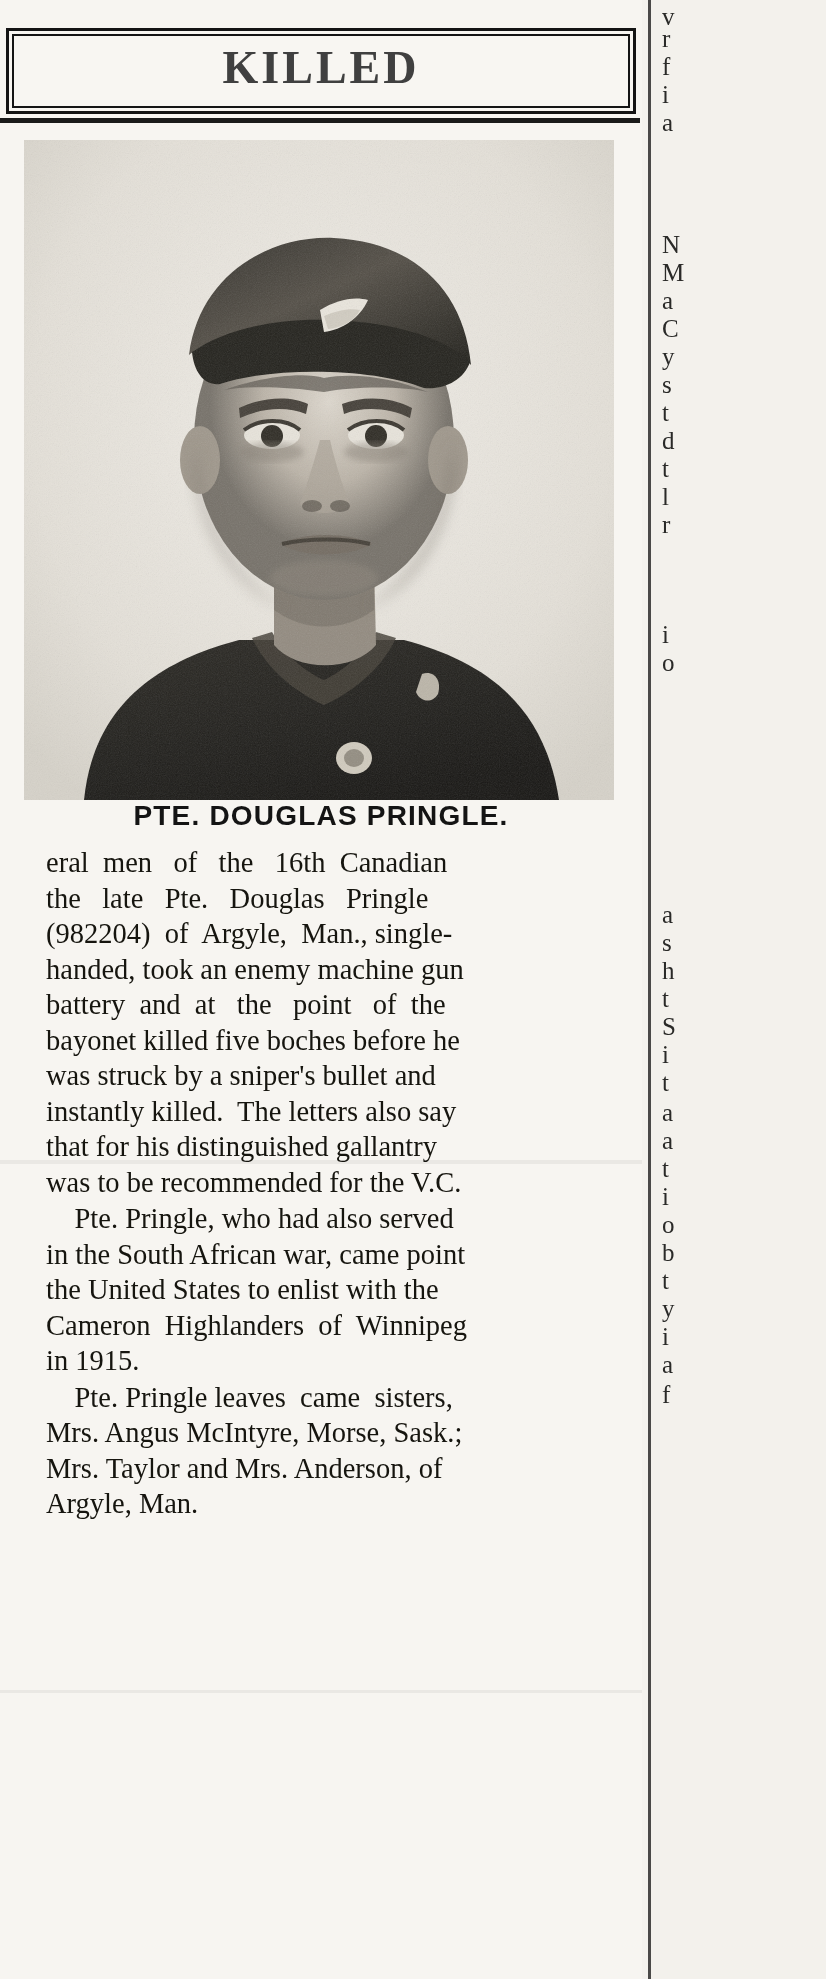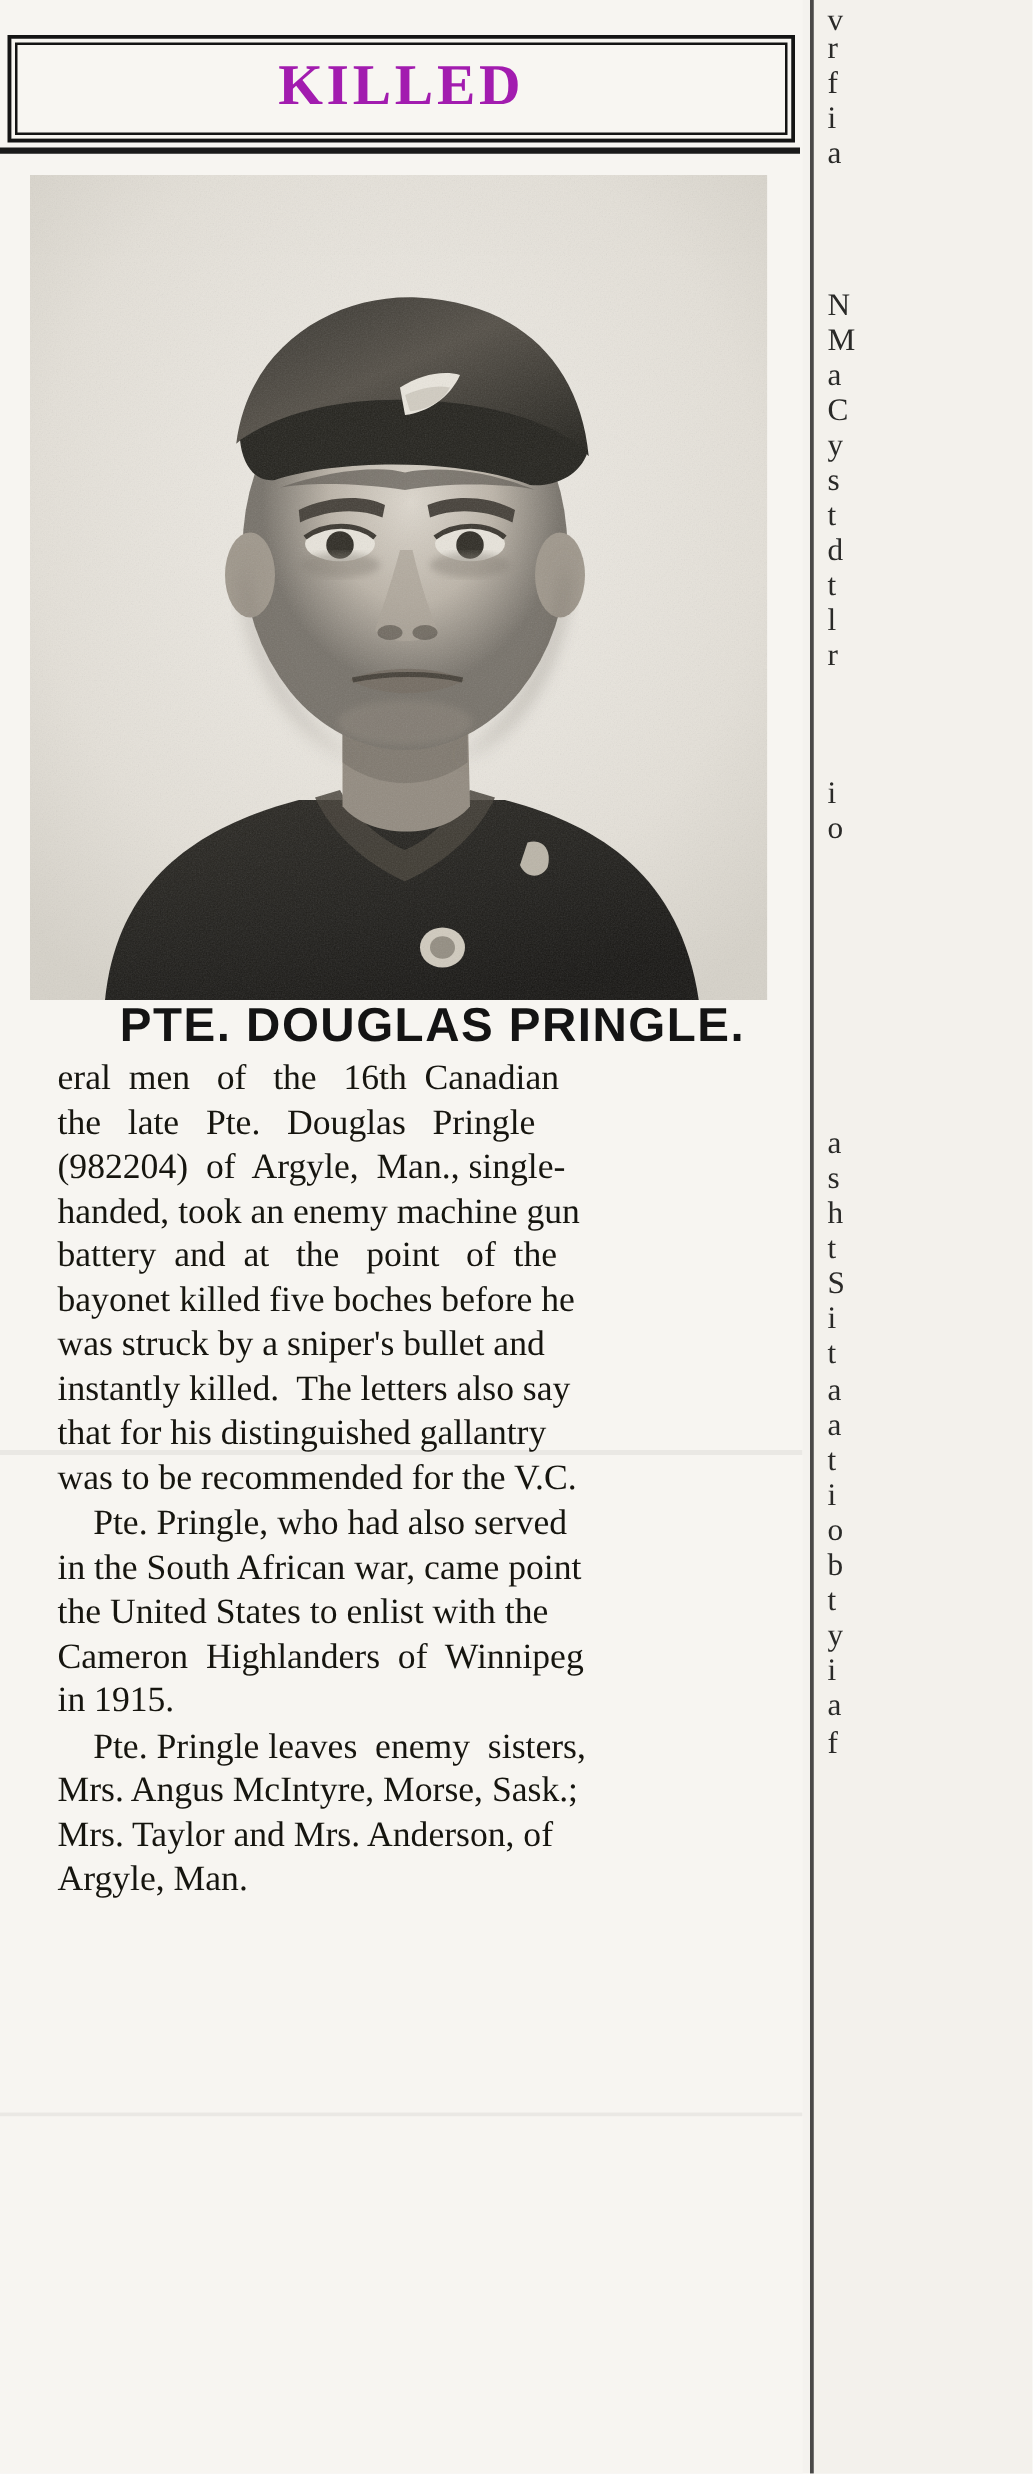--- a/index.html
+++ b/index.html
@@ -84,21 +84,21 @@
   .headline-text {
     position: absolute;
     left: 0;
     right: 0;
     top: 10px;
     text-align: center;
     font-family: "Liberation Serif", serif;
     font-weight: bold;
     font-size: 46px;
     letter-spacing: 3px;
-    color: #a21caf;
+    color: #404040;
   }
   .rule-under-box {
     position: absolute;
     left: 0px;
     top: 118px;
     width: 640px;
     height: 5px;
     background: #1a1a1a;
   }
 
@@ -118,24 +118,23 @@
 
   
   .caption {
     position: absolute;
     left: 0;
     top: 800px;
     width: 642px;
     text-align: center;
     font-family: "Liberation Sans", sans-serif;
     font-weight: bold;
-    font-size: 38px;
+    font-size: 28px;
     letter-spacing: 1.2px;
     color: #141414;
-    padding-left: 25px;
   }
 
   
   .article {
     position: absolute;
     left: 10px;
     top: 845px;
     width: 624px;
   }
   .para {
@@ -287,21 +286,21 @@
         <span class="l">was to be recommended for the V.C.</span>
       </p>
     <p class="para" id="p2">
         <span class="l">    Pte. Pringle, who had also served</span>
         <span class="l">in the South African war, came point</span>
         <span class="l">the United States to enlist with the</span>
         <span class="l">Cameron  Highlanders  of  Winnipeg</span>
         <span class="l">in 1915.</span>
       </p>
     <p class="para last" id="p3">
-        <span class="l">    Pte. Pringle leaves  enemy  sisters,</span>
+        <span class="l">    Pte. Pringle leaves  came  sisters,</span>
         <span class="l">Mrs. Angus McIntyre, Morse, Sask.;</span>
         <span class="l">Mrs. Taylor and Mrs. Anderson, of</span>
         <span class="l">Argyle, Man.</span>
       </p>
   </div>
 
   <div class="smudge" style="left:0;top:1160px;width:642px;height:4px;"></div>
   <div class="smudge" style="left:0;top:1690px;width:642px;height:3px;"></div>
 </div>
 

